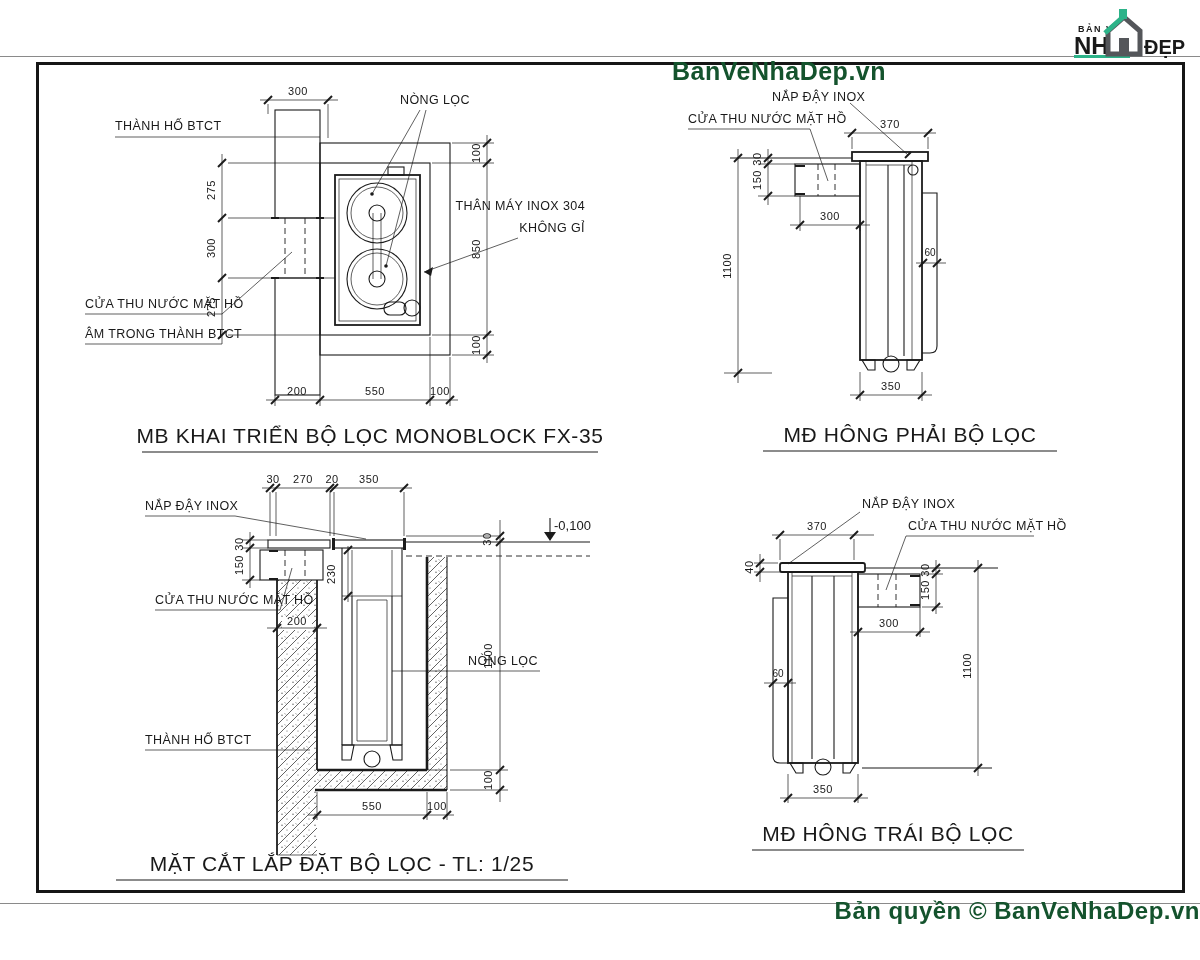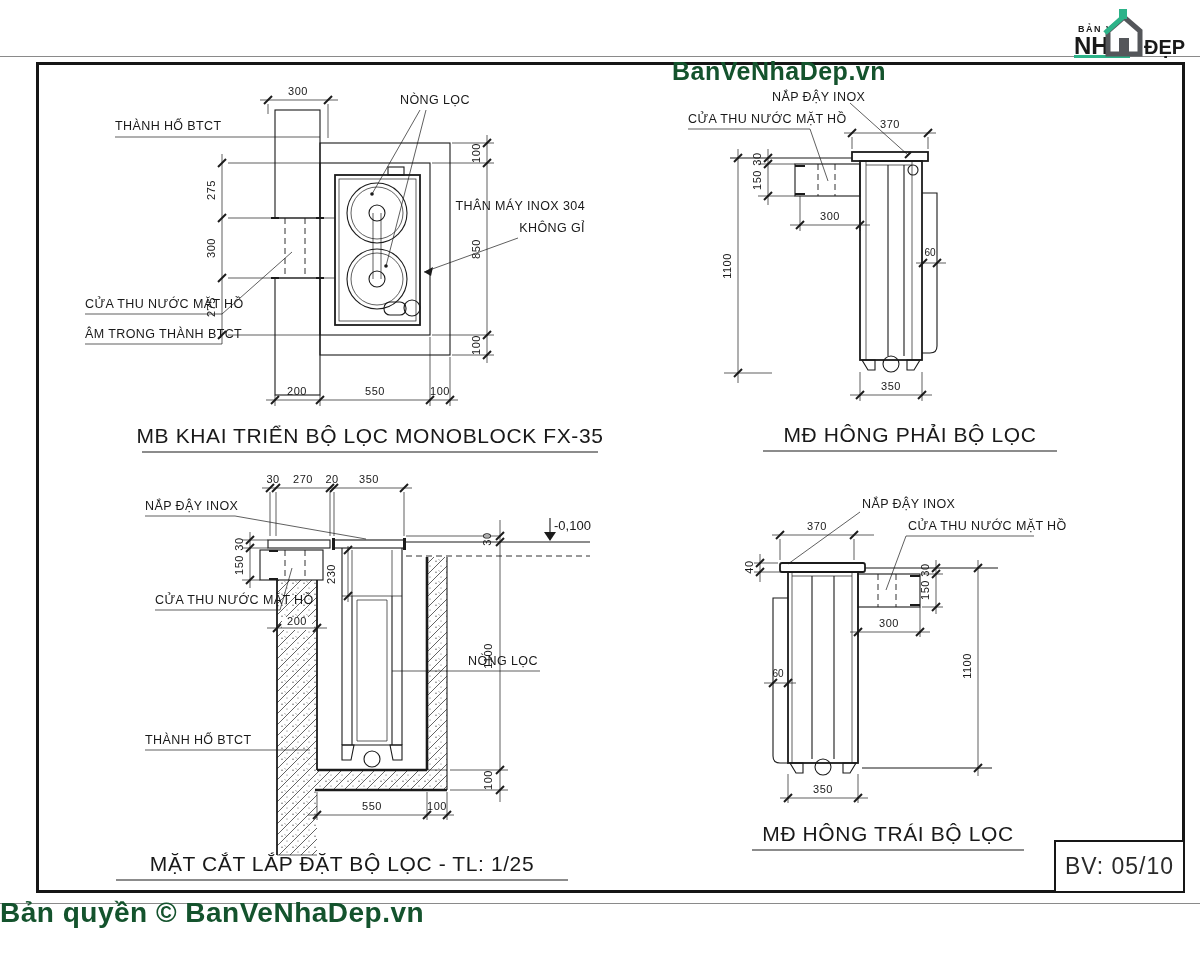--- a/index.html
+++ b/index.html
@@ -5,21 +5,21 @@
   html,body{margin:0;padding:0;background:#fff;}
   .sheet{position:relative;width:1200px;height:960px;background:#fff;overflow:hidden;
          font-family:"Liberation Sans",sans-serif;}
   .hline{position:absolute;left:0;width:1200px;height:1px;background:#8a8a8a;}
   .frame{position:absolute;left:36px;top:62px;width:1143px;height:825px;border:3px solid #161616;}
   .titleblock{position:absolute;left:1054px;top:840px;width:127px;height:49px;border:2px solid #161616;
               background:#fff;display:flex;align-items:center;justify-content:center;
               font-size:23px;color:#2a2a2a;letter-spacing:1px;}
   .wm{position:absolute;color:#14532d;font-weight:bold;letter-spacing:0.5px;}
   .wm-top{left:672px;top:57px;font-size:25px;}
-  .wm-bottom{left:0;right:0;top:897px;text-align:left;font-size:28px;}
+  .wm-bottom{left:0;right:0;top:897px;text-align:right;font-size:24px;}
   svg{position:absolute;overflow:visible;}
   svg text{fill:#191919;font-family:"Liberation Sans",sans-serif;}
   .k{stroke:#1b1b1b;fill:none;stroke-width:1.1;}
   .k2{stroke:#1b1b1b;fill:none;stroke-width:1.8;}
   .k3{stroke:#1b1b1b;fill:none;stroke-width:2.6;}
   .d{stroke:#1b1b1b;fill:none;stroke-width:0.7;}
   .dash{stroke:#1b1b1b;fill:none;stroke-width:0.9;stroke-dasharray:6 4;}
   .tk{stroke:#1b1b1b;stroke-width:2;}
   .ar{fill:#1b1b1b;stroke:none;}
   .lb{font-size:12.5px;letter-spacing:0.4px;}
@@ -49,23 +49,20 @@
     </defs>
   </svg>
 
   <div class="hline" style="top:56px"></div>
   <div class="frame"></div>
   <div class="hline" style="top:903px"></div>
 
   <div class="wm wm-top">BanVeNhaDep.vn</div>
   <div class="wm wm-bottom">Bản quyền © BanVeNhaDep.vn</div>
 
-  <div class="titleblock">
-    <span>BV: 05/10</span>
-  </div>
 
   <svg style="left:1072px;top:5px" width="118" height="54" viewBox="0 0 118 54">
     <text x="6" y="27" style="font-size:9px;font-weight:bold;letter-spacing:1.5px" fill="#2db389">BẢN VẼ</text>
     <text x="2" y="49" style="font-size:24px;font-weight:bold" fill="#2db389">NH</text>
     <rect x="2" y="50" width="56" height="3" fill="#2db389"></rect>
     <g>
       <path d="M36,49 L36,26 L52,12 L68,26 L68,49 Z" fill="#fff" stroke="#54565a" stroke-width="5"></path>
       <line x1="33" y1="28" x2="51" y2="12" stroke="#2db389" stroke-width="5"></line>
       <rect x="47" y="4" width="8" height="10" fill="#2db389"></rect>
       <rect x="47" y="33" width="10" height="16" fill="#54565a"></rect>

